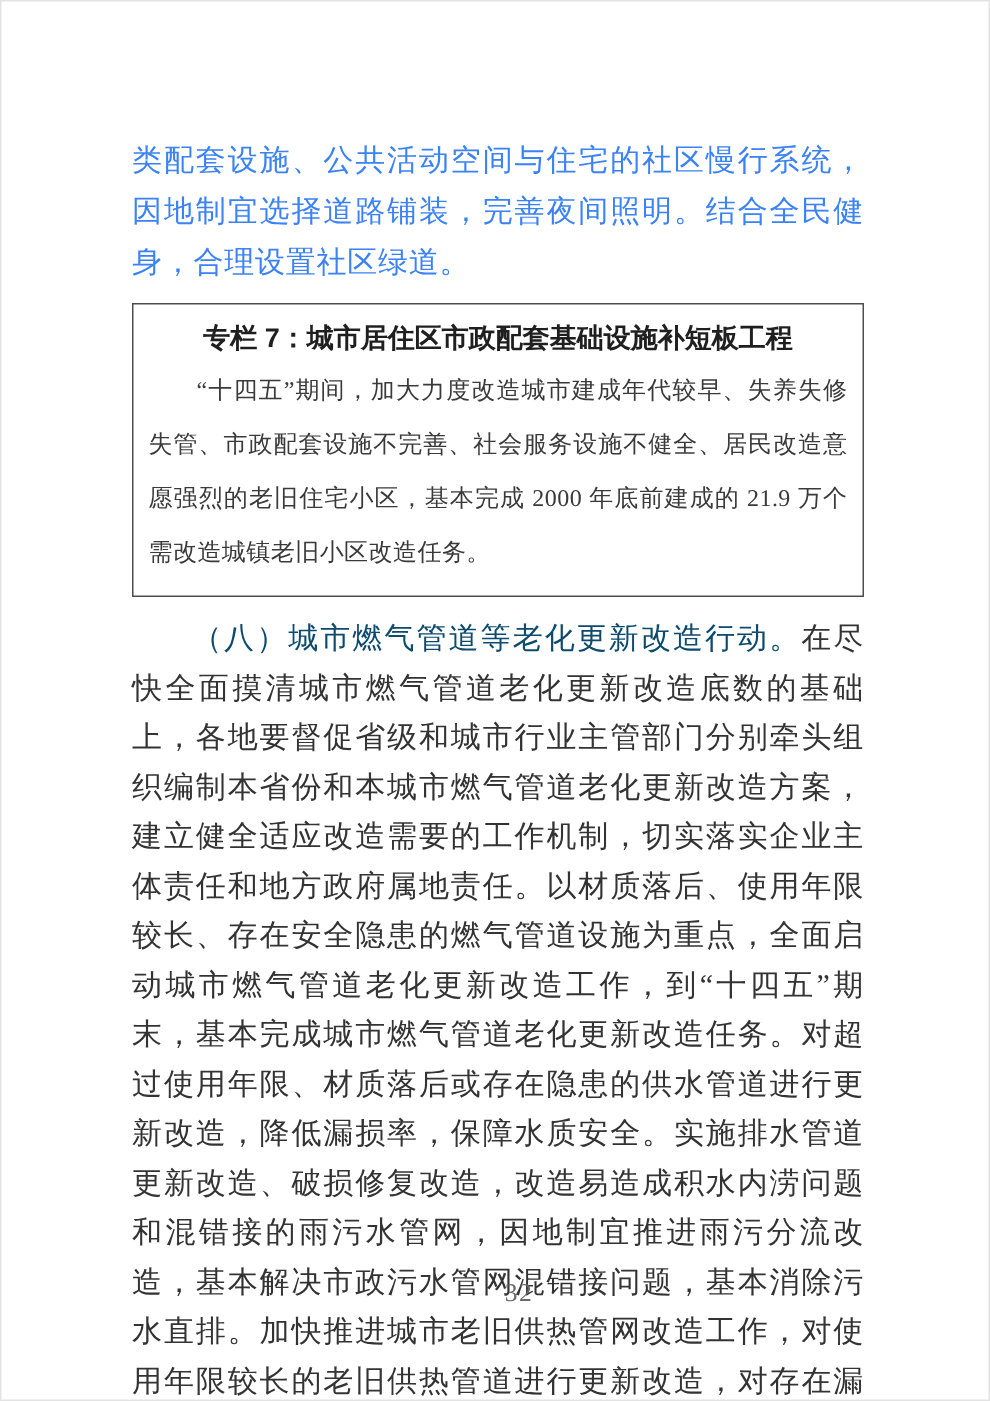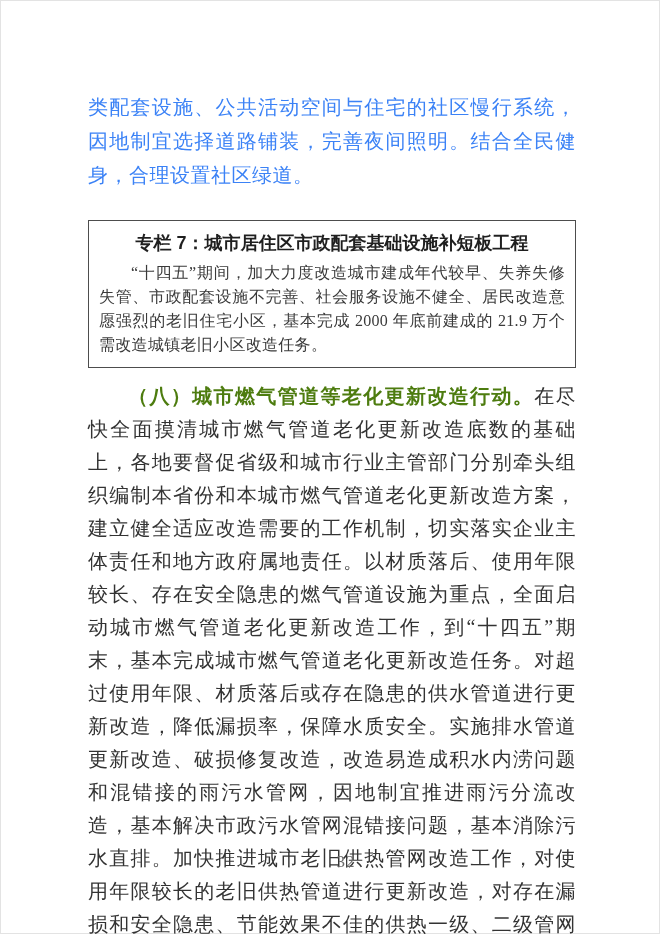--- a/index.html
+++ b/index.html
@@ -29,59 +29,59 @@
   .para-top {
     font-size: 20px;
     line-height: 34px;
     text-align: justify;
     letter-spacing: 0.5px;
     color: #3b82f6;
   }
 
   
   .callout-box {
-    margin-top: 28px;
+    margin-top: 10px;
     border: 1px solid #4d4d4d;
     padding: 8px 10px 10px 10px;
     background: #ffffff;
   }
 
   .callout-title {
     font-size: 18px;
     font-weight: bold;
     text-align: center;
     line-height: 28px;
     color: #1f1f1f;
     font-family: "Liberation Sans", "DejaVu Sans", sans-serif;
   }
 
   .callout-body {
     margin-top: 4px;
     font-size: 16px;
-    line-height: 24px;
+    line-height: 36px;
     text-align: justify;
     text-indent: 2em;
     letter-spacing: 0.3px;
     color: #3a3a3a;
   }
 
   
   .para-main {
     margin-top: 12px;
     font-size: 20px;
     line-height: 33px;
     text-align: justify;
     text-indent: 2em;
     letter-spacing: 0.5px;
     color: #333333;
   }
 
   .para-main .lead {
-    font-weight: bold;
-    color: #4d7c0f;
+    font-weight: normal;
+    color: #0c4a6e;
   }
 
   
   .page-number {
     position: absolute;
     left: 0;
     right: 0;
     bottom: 62px;
     text-align: center;
     font-size: 17px;

